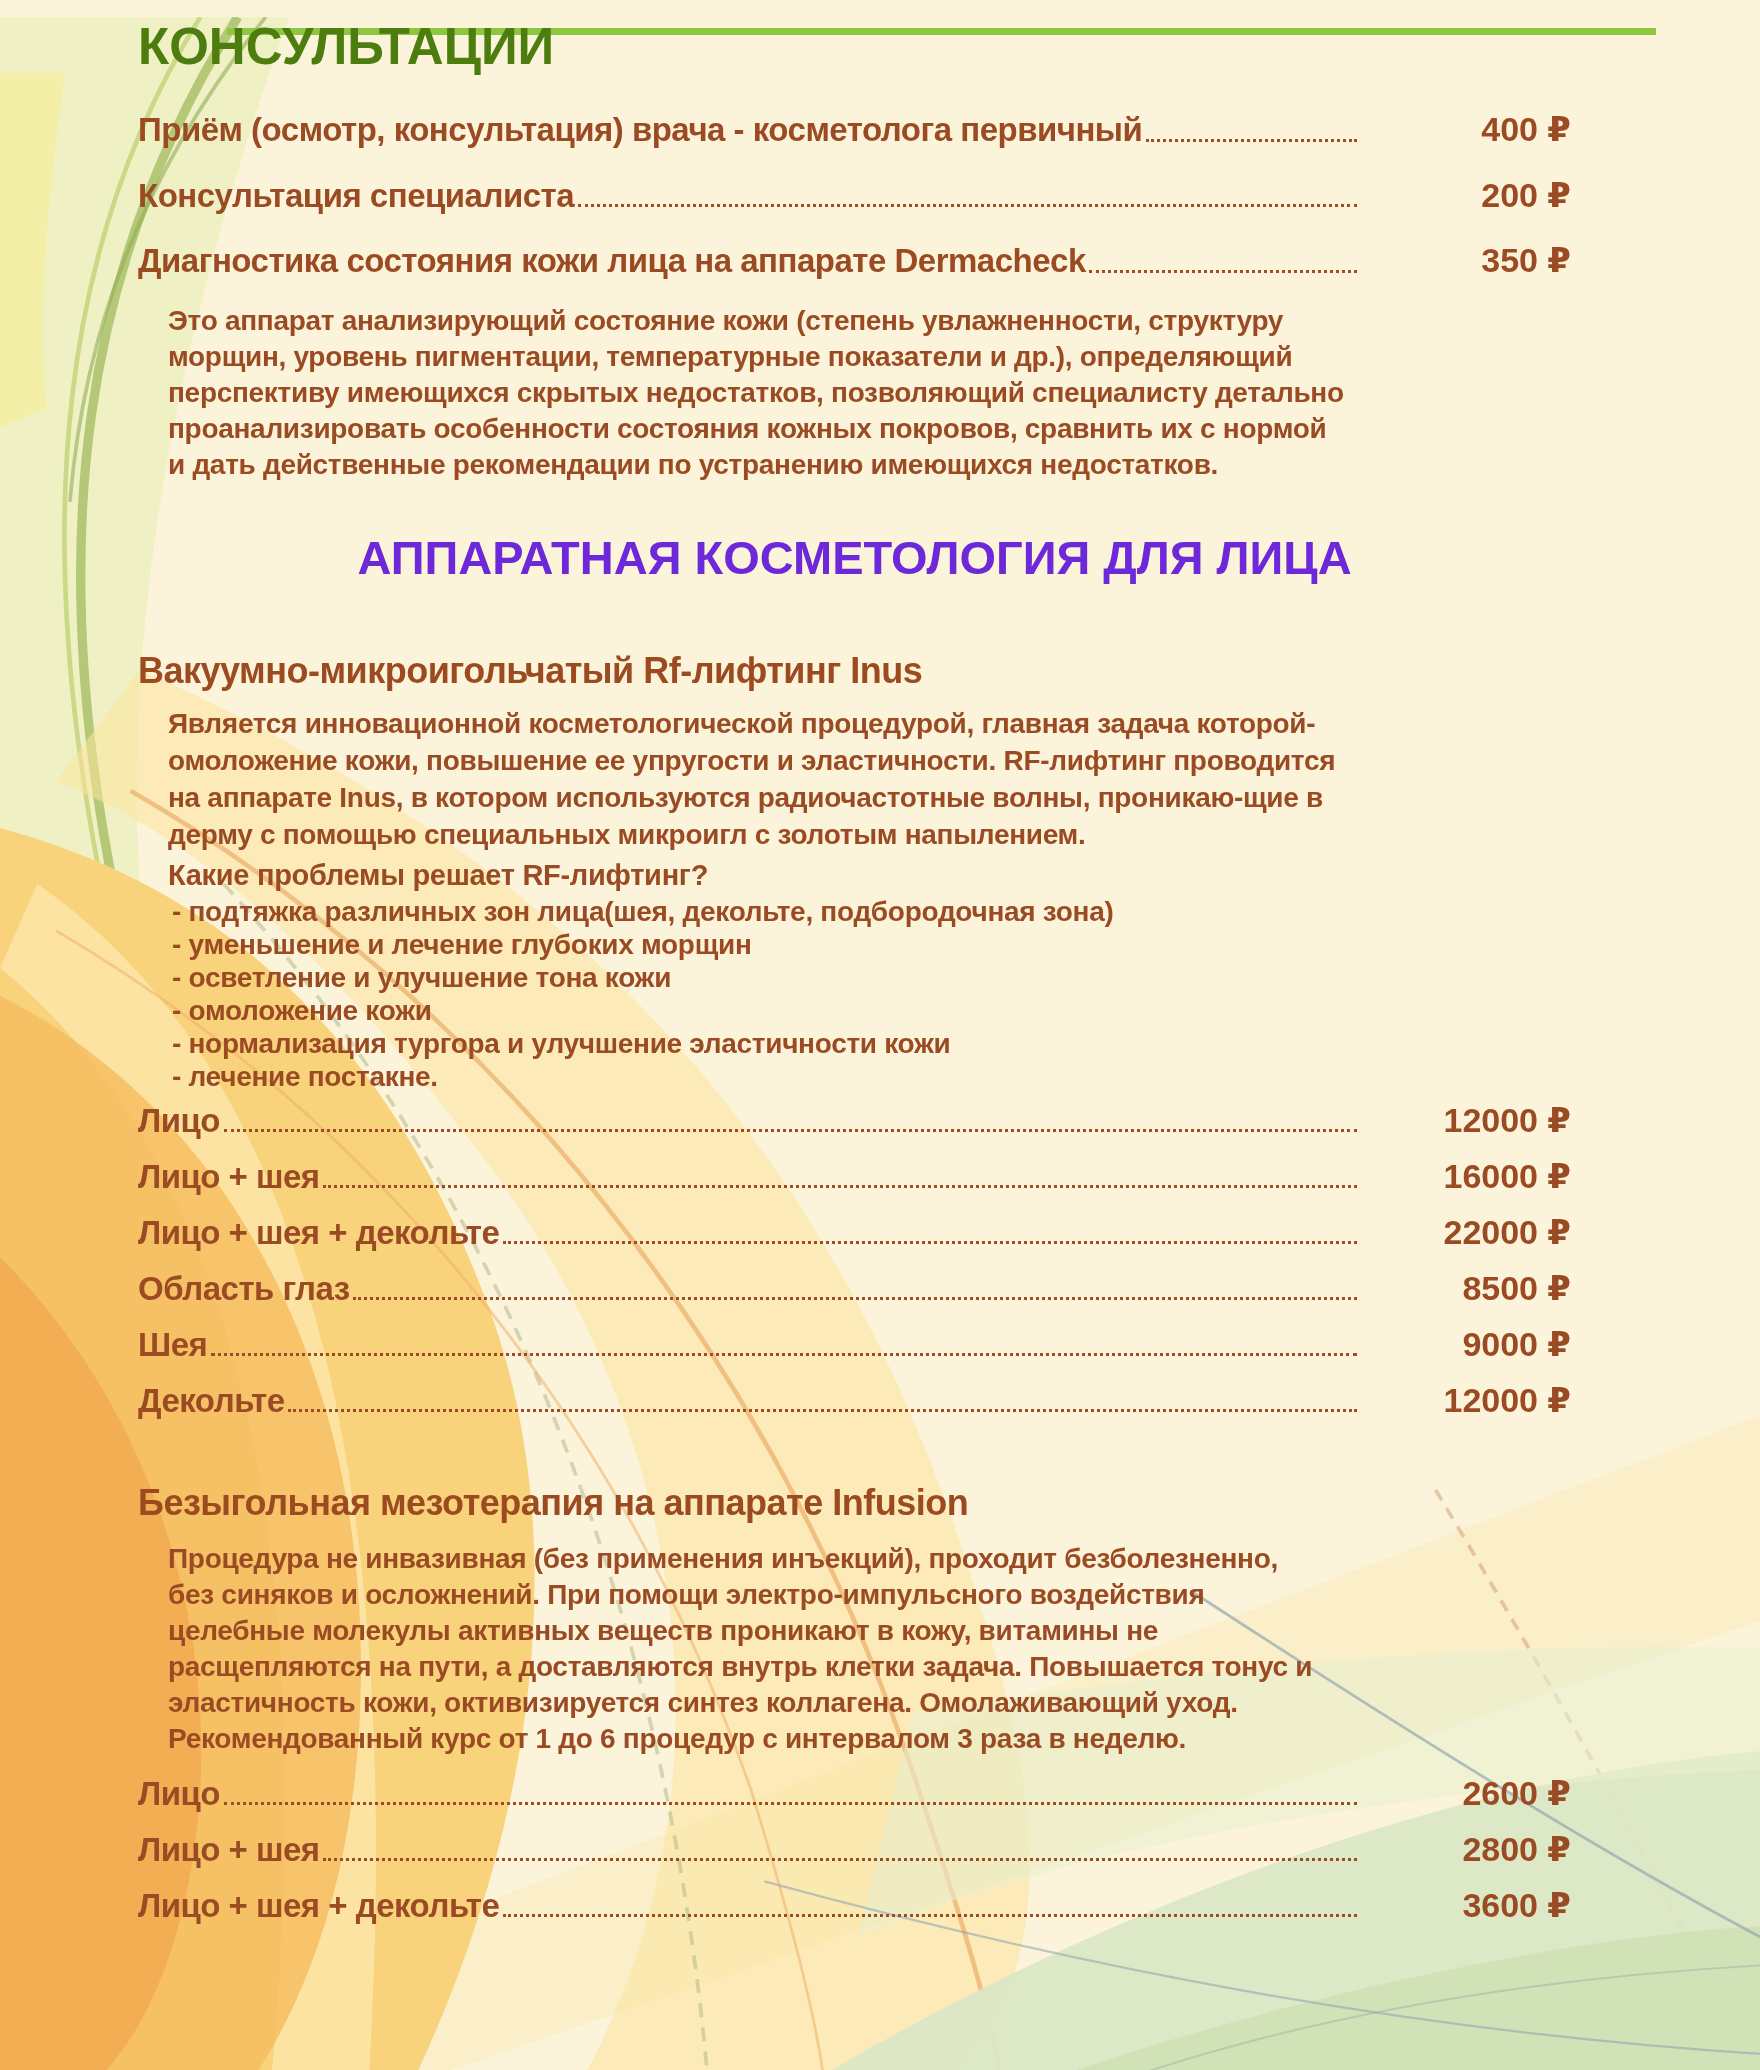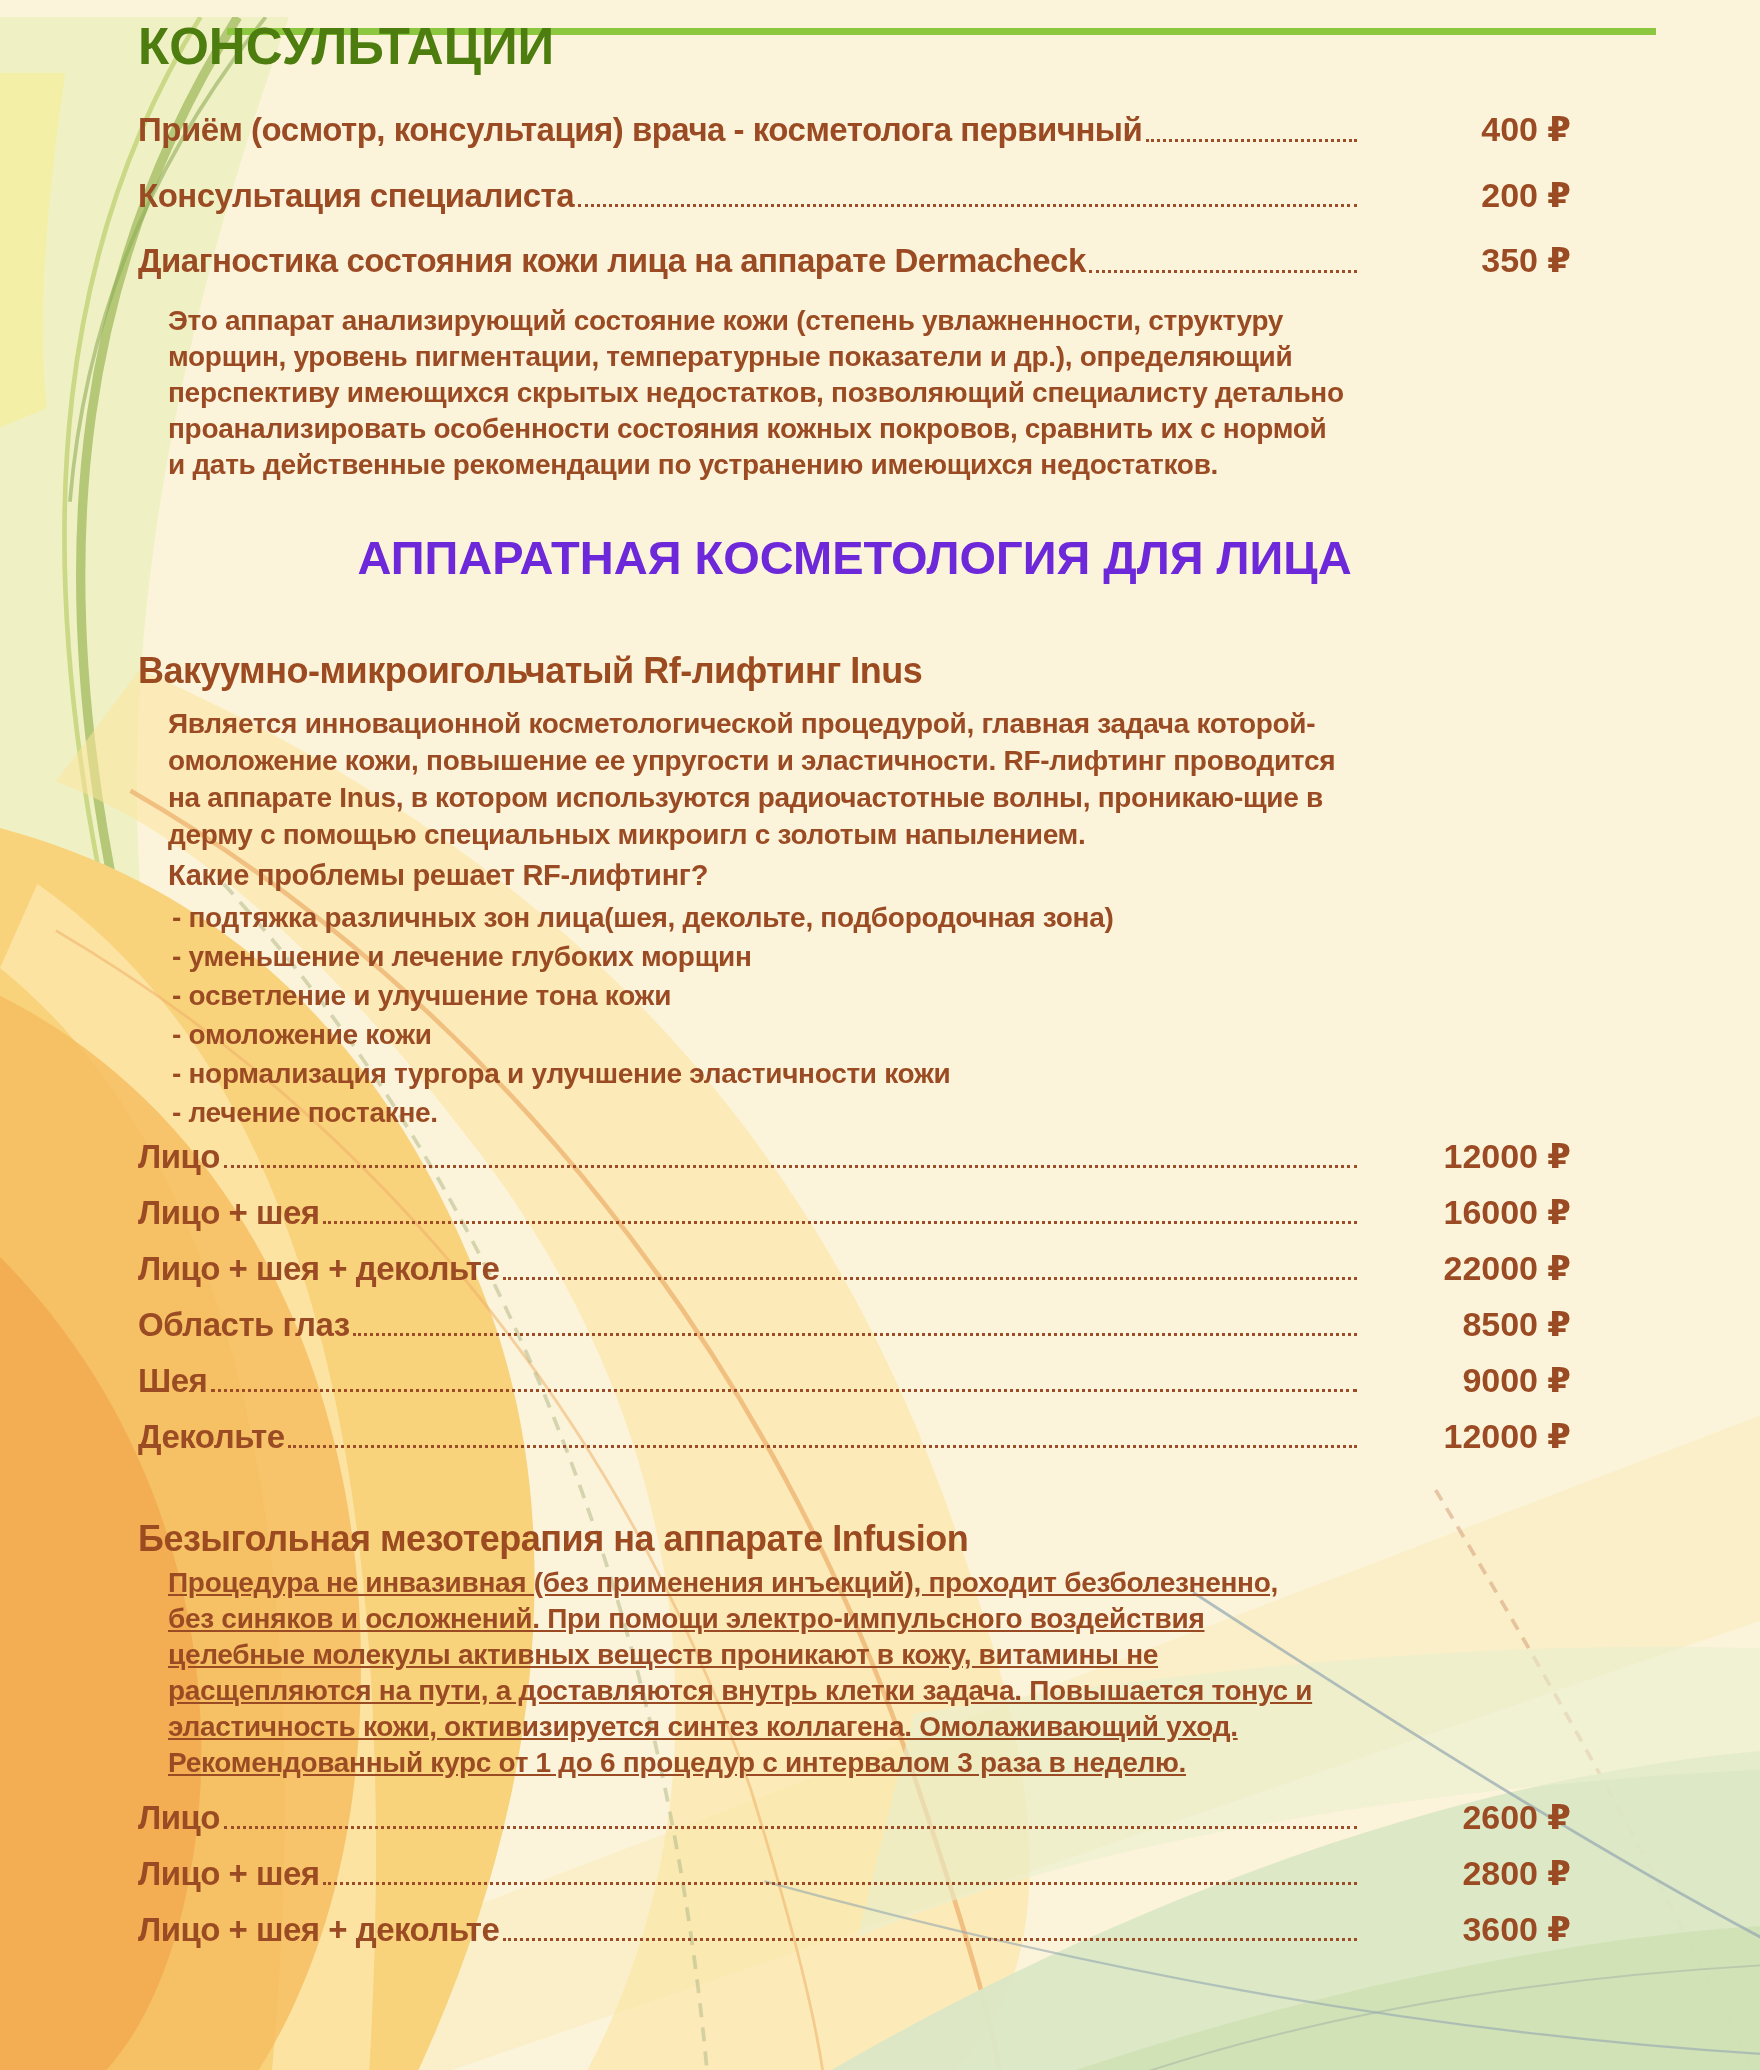--- a/index.html
+++ b/index.html
@@ -31,26 +31,26 @@
 
   .row{ display:flex; align-items:flex-end; }
   .row .lbl{ font-size:33px; letter-spacing:-0.5px; white-space:nowrap; line-height:43px; }
   .row .leader{ flex:1; border-bottom:3.7px dotted #9c4c26; margin:0 9.3px 9.3px 3.7px; min-width:28px; }
   .row .price{ width:205px; text-align:right; font-size:34px; line-height:43px; white-space:nowrap; }
   .row .cur{ margin-left:9.3px; }
 
   .para{ margin-left:30px; font-size:28px; line-height:36px; letter-spacing:-0.3px; }
   .para-1{ margin-top:18.6px; }
   .para-2{ margin-top:13px; line-height:37px; }
-  .para-3{ margin-top:5px; line-height:36px;text-decoration:underline; }
+  .para-3{ margin-top:17px; line-height:36px; }
 
   .question{ margin-left:30px; margin-top:5.6px; font-size:29px; line-height:35px; letter-spacing:-0.3px; }
 
   ul.bullets{ list-style:none; margin-left:34px; }
-  ul.bullets li{ margin-top:10px; font-size:28px; line-height:29px; letter-spacing:-0.3px; }
+  ul.bullets li{ margin-top:4px; font-size:28px; line-height:29px; letter-spacing:-0.3px; }
 </style>
 </head>
 <body>
 
 <div class="page">
 
   <svg class="bg" viewBox="0 0 1889 2221" preserveAspectRatio="none" aria-hidden="true">
     <rect width="1889" height="2221" fill="#fcf4da"></rect>
 
     <path d="M0,0 H310 C210,280 130,600 150,930 L0,980 Z" fill="#eff1c5"></path>

